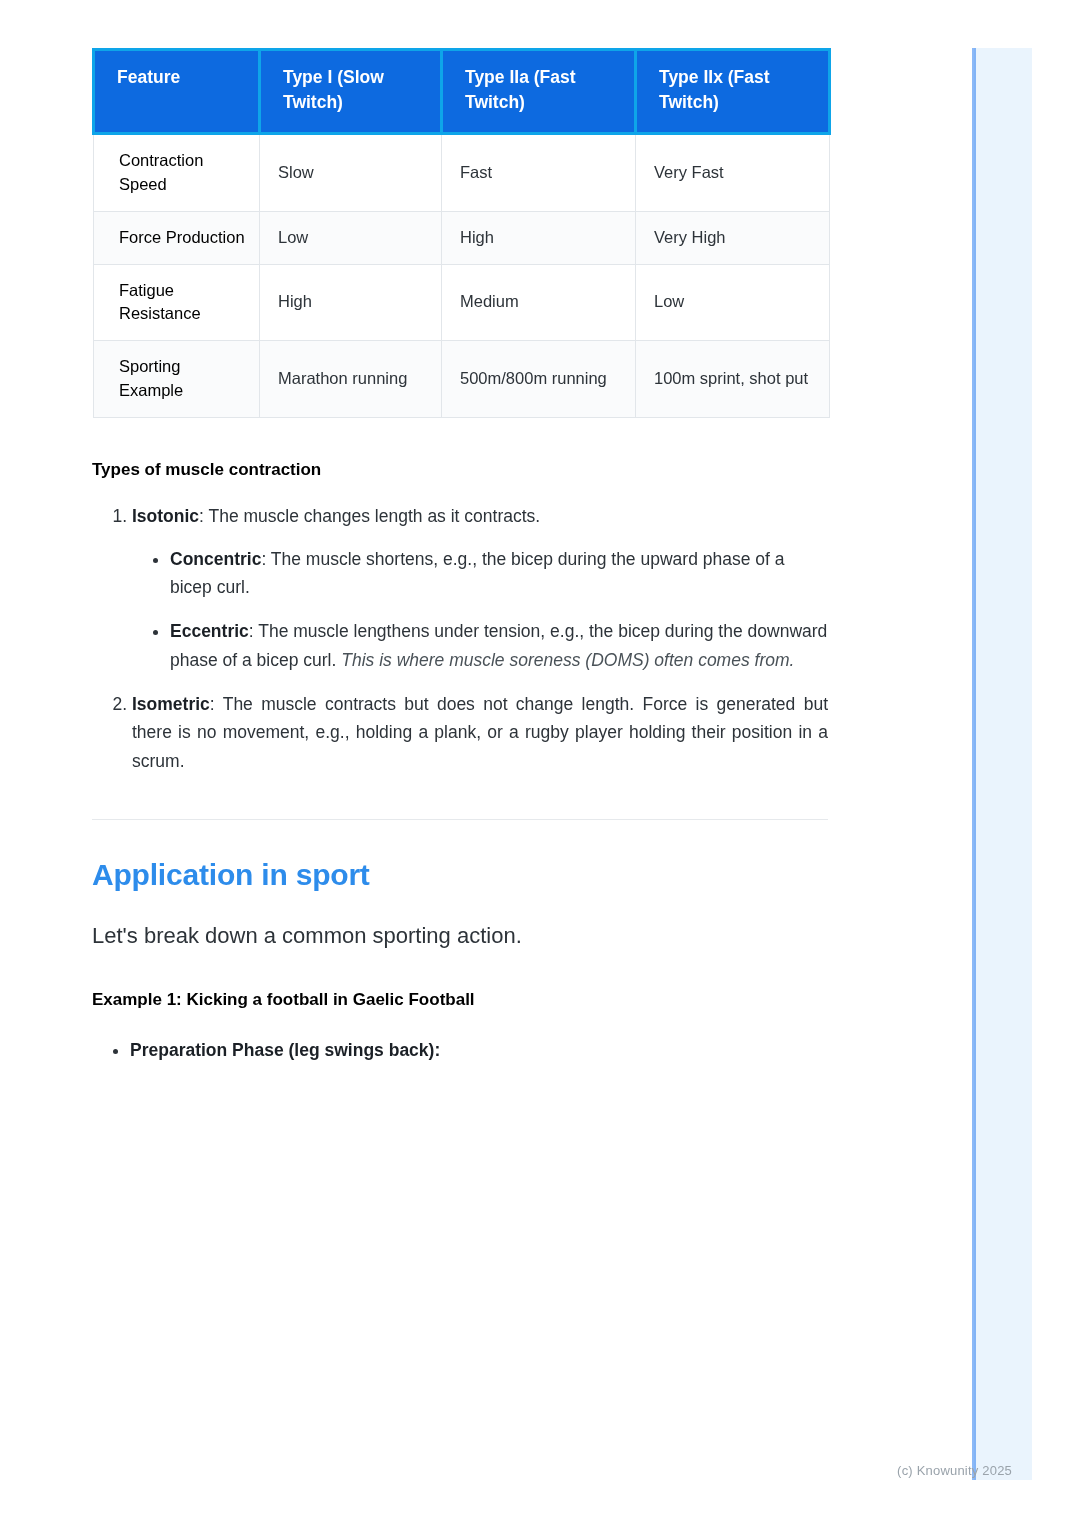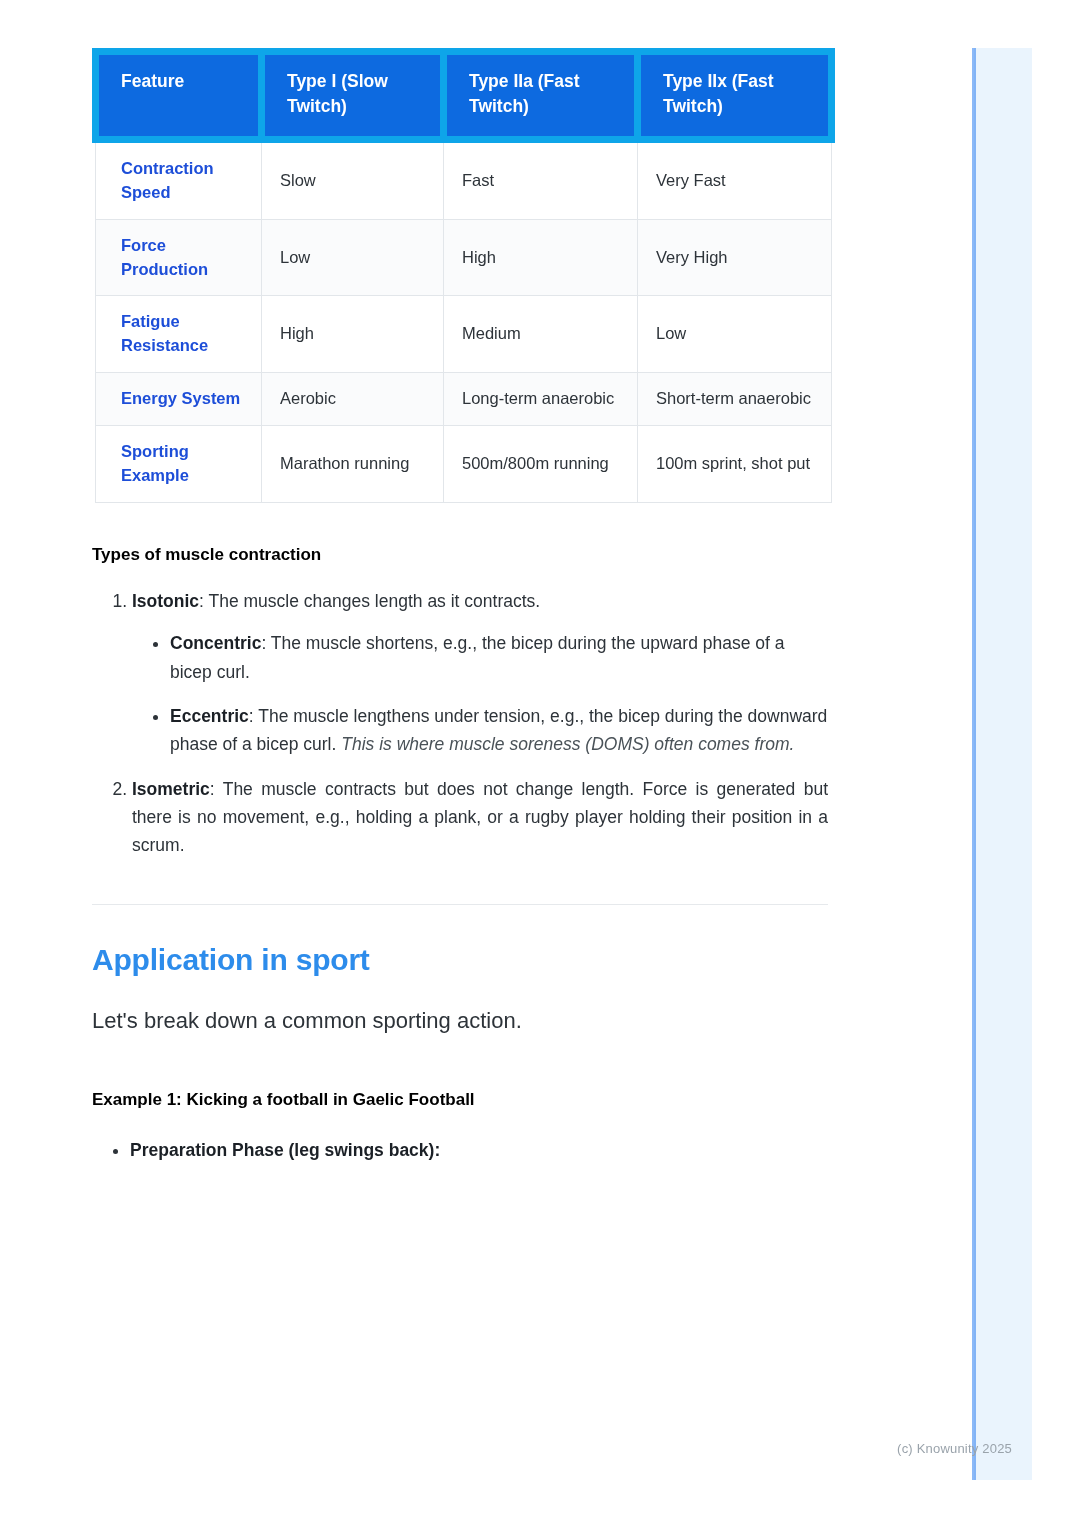--- a/index.html
+++ b/index.html
@@ -48,34 +48,34 @@
     background: #fff;
   }
   table.fibre th {
     background: #0d6ae0;
     color: #ffffff;
     text-align: left;
     font-size: 17.5px;
     font-weight: bold;
     line-height: 1.45;
     padding: 14px 18px 16px 22px;
-    border: 7px solid #0ea5e9;
+    border: 3px solid #0ea5e9;
     vertical-align: top;
   }
   table.fibre td {
     border: 1px solid #e2e6ea;
     font-size: 16.5px;
     color: #2d3339;
     padding: 14px 18px;
     vertical-align: middle;
     line-height: 1.45;
   }
   table.fibre td.rowhead {
-    font-weight: bold;
-    color: #1d4ed8;
+    font-weight: normal;
+    color: #000000;
     padding-left: 25px;
     padding-right: 10px;
   }
   table.fibre tbody tr:nth-child(even) td { background: #fafbfc; }
   table.fibre tbody tr:nth-child(odd) td { background: #ffffff; }
   table.fibre col.c1 { width: 166px; }
   table.fibre col.c2 { width: 182px; }
   table.fibre col.c3 { width: 194px; }
   table.fibre col.c4 { width: 194px; }
 
@@ -137,21 +137,21 @@
     color: #2d8ceb;
     font-size: 30px;
     font-weight: bold;
     margin: 38px 0 0 0;
     letter-spacing: -0.2px;
   }
 
   .watermark {
     position: absolute;
     right: 68px;
-    bottom: 72px;
+    bottom: 50px;
     font-size: 13px;
     color: #9aa3ab;
     letter-spacing: .2px;
   }
 </style>
 </head>
 <body>
 
 <div class="page">
 
@@ -186,26 +186,20 @@
           <td class="rowhead">Force Production</td>
           <td>Low</td>
           <td>High</td>
           <td>Very High</td>
         </tr>
         <tr>
           <td class="rowhead">Fatigue Resistance</td>
           <td>High</td>
           <td>Medium</td>
           <td>Low</td>
-        </tr>
-        <tr>
-          <td class="rowhead">Energy System</td>
-          <td>Aerobic</td>
-          <td>Long-term anaerobic</td>
-          <td>Short-term anaerobic</td>
         </tr>
         <tr>
           <td class="rowhead">Sporting Example</td>
           <td>Marathon running</td>
           <td>500m/800m running</td>
           <td>100m sprint, shot put</td>
         </tr>
       </tbody>
     </table>
 
@@ -228,21 +222,21 @@
         <b class="strong">Isometric</b><span>: The muscle contracts but does not change length. Force is generated but there is no movement, e.g., holding a plank, or a rugby player holding their position in a scrum.</span>
       </li>
     </ol>
 
     <hr class="rule">
 
     <h2 class="section">Application in sport</h2>
 
     <p class="body">Let's break down a common sporting action.</p>
 
-    <div class="h-bold" style="margin-top:52px;">Example 1: Kicking a football in Gaelic Football</div>
+    <div class="h-bold" style="margin-top:36px;">Example 1: Kicking a football in Gaelic Football</div>
 
     <ul class="dots" style="margin-top:26px;">
       <li>
         <b class="strong">Preparation Phase (leg swings back):</b>
 
       </li>
     </ul>
 
   </div>
 

